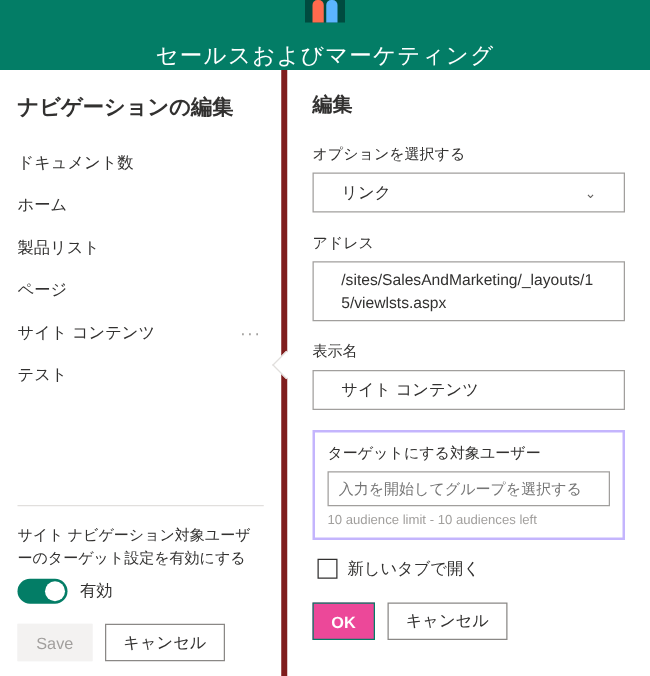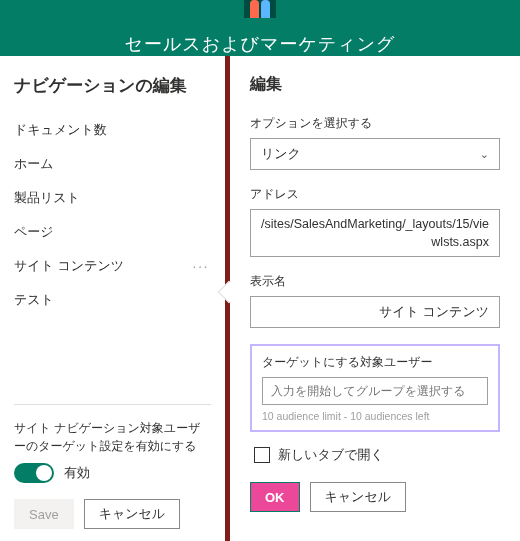--- a/index.html
+++ b/index.html
@@ -88,22 +88,22 @@
     width: 16px; height: 16px;
     background: #fff;
     border-left: 1px solid #e1dfdd;
     border-bottom: 1px solid #e1dfdd;
     transform: rotate(45deg);
   }
   .right h3 { font-size: 16px; font-weight: 600; margin: 0 0 20px 0; }
   .field-label { font-size: 12px; color: #323130; margin-bottom: 6px; }
   .field { margin-bottom: 16px; }
   .select, .text-input {
-    width: 100%; border: 1px solid #a19f9d; padding: 6px 10px;
-    font-size: 13px; color: #323130; background: #fff; text-align: right;
+    width: 100%; border: 1px solid #a19f9d; padding: 6px 22px;
+    font-size: 13px; color: #323130; background: #fff;
   }
   .select { display: flex; justify-content: space-between; align-items: center; cursor: pointer; }
   .chev { font-size: 11px; color: #605e5c; }
   .addr { height: 48px; line-height: 1.4; word-break: break-all; font-size: 12.5px; }
 
   .target-box { border: 2px solid #c4b5fd; padding: 8px 10px 8px 10px; margin-bottom: 14px; }
   .target-box .field-label { margin-bottom: 6px; }
   .target-input {
     width: 100%; border: 1px solid #a19f9d; padding: 6px 8px;
     font-size: 12px; color: #605e5c; background: #fff;

